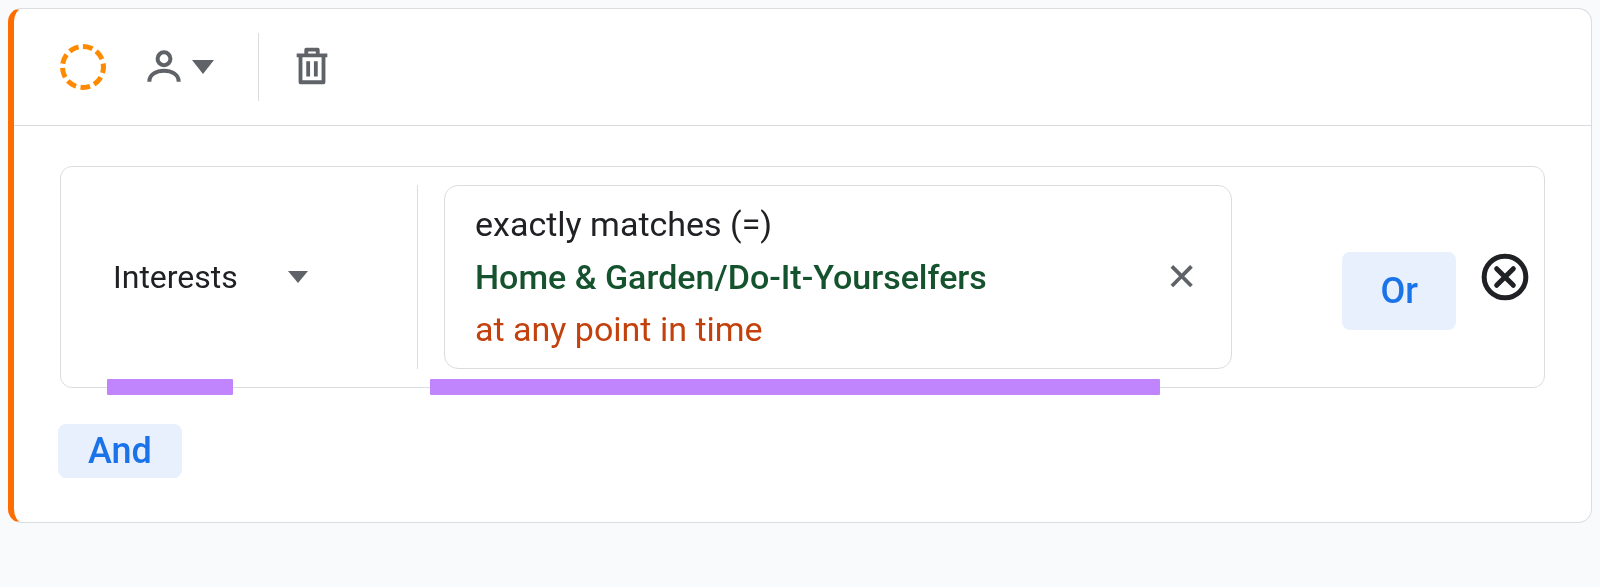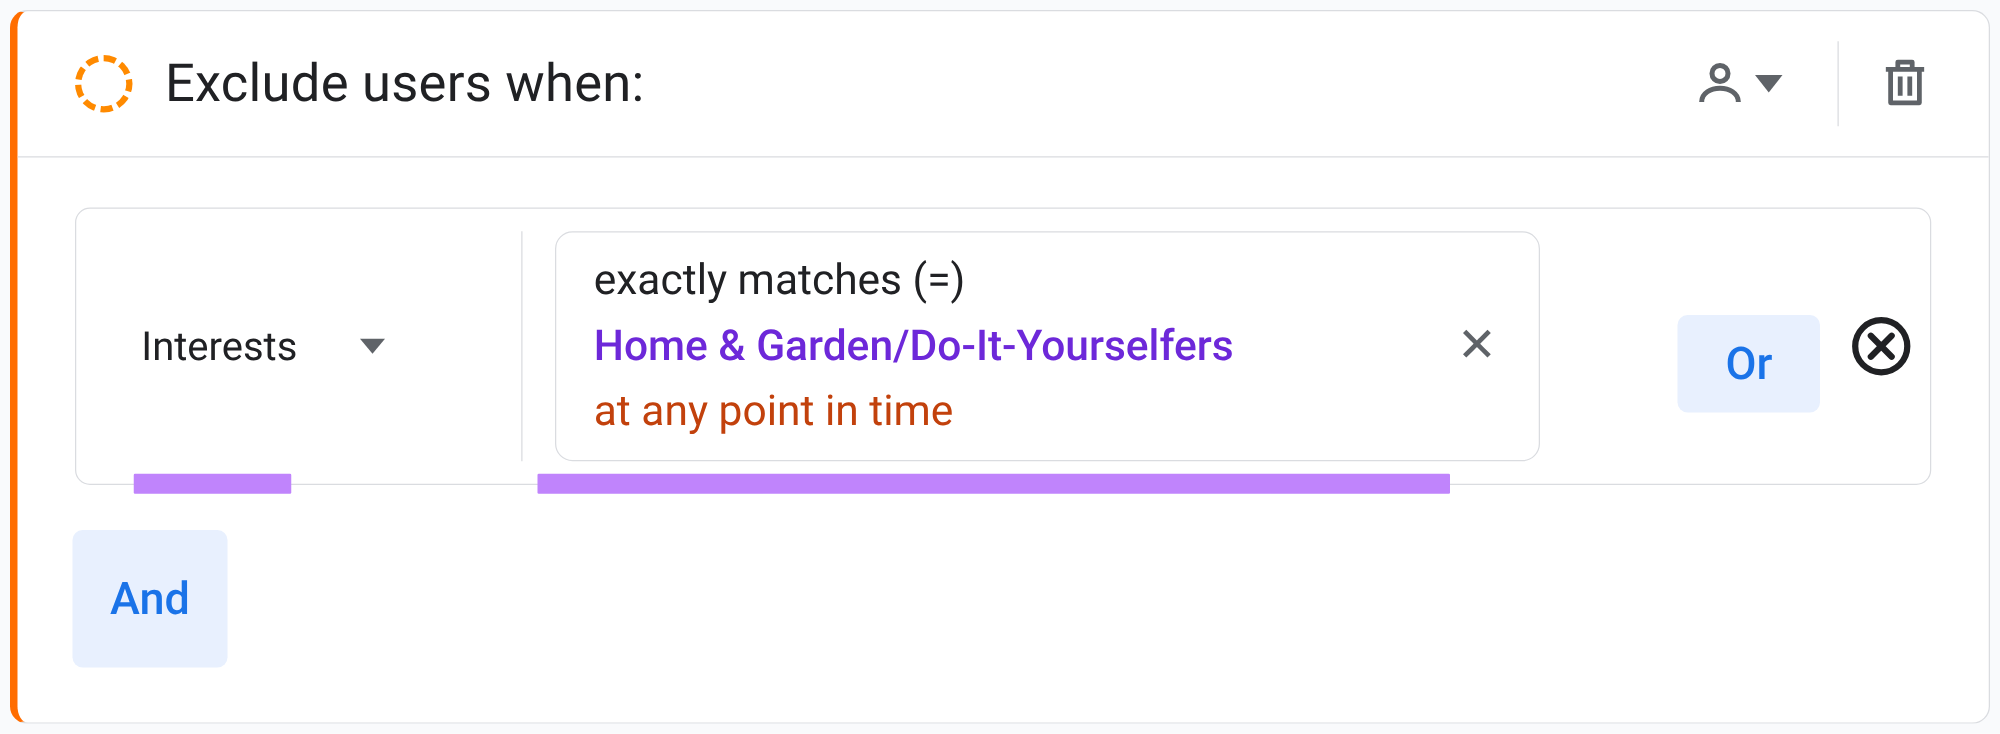--- a/index.html
+++ b/index.html
@@ -113,21 +113,21 @@
       border: 1px solid #dadce0;
       border-radius: 14px;
       padding: 12px 12px 12px 30px;
       display: flex;
       align-items: center;
       margin-right: 110px;
       background: #fff;
     }
     .chip-text { flex: 1; }
     .chip-line1 { font-size: 34px; color: #202124; line-height: 1.55; }
-    .chip-line2 { font-size: 34px; color: #6d28d9; font-weight: 500; line-height: 1.55; }
+    .chip-line2 { font-size: 34px; color: #14532d; font-weight: 500; line-height: 1.55; }
     .chip-line3 { font-size: 34px; color: #c2410c; line-height: 1.55; }
     .chip-x {
       font-size: 38px;
       color: #5f6368;
       padding: 0 22px;
       cursor: pointer;
       line-height: 1;
     }
     .or-btn {
       background: #e8f0fe;
@@ -158,33 +158,32 @@
     .ul2 { left: 369px; width: 730px; }
 
     .and-btn {
       display: inline-block;
       margin-top: 36px;
       background: #e8f0fe;
       color: #1a73e8;
       font-size: 36px;
       font-weight: 500;
       border-radius: 8px;
-      padding: 34px 30px;
+      padding: 6px 30px;
       cursor: pointer;
       margin-left: -2px;
     }
   </style>
 </head>
 <body>
 
 <div class="card">
 
   <div class="card-header">
     <div class="dashed-circle"></div>
-    <div class="header-title">Exclude users when:</div>
     <div class="header-actions">
       <div class="scope-btn">
         <svg class="person-svg" viewBox="0 0 24 24">
           <circle cx="12" cy="7.5" r="3.5" fill="none" stroke="#5f6368" stroke-width="2.2"></circle>
           <path d="M4 20c0-4 4-6 8-6s8 2 8 6" fill="none" stroke="#5f6368" stroke-width="2.2"></path>
         </svg>
         <div class="caret-down"></div>
       </div>
       <div class="vsep"></div>
       <div class="trash-btn">

